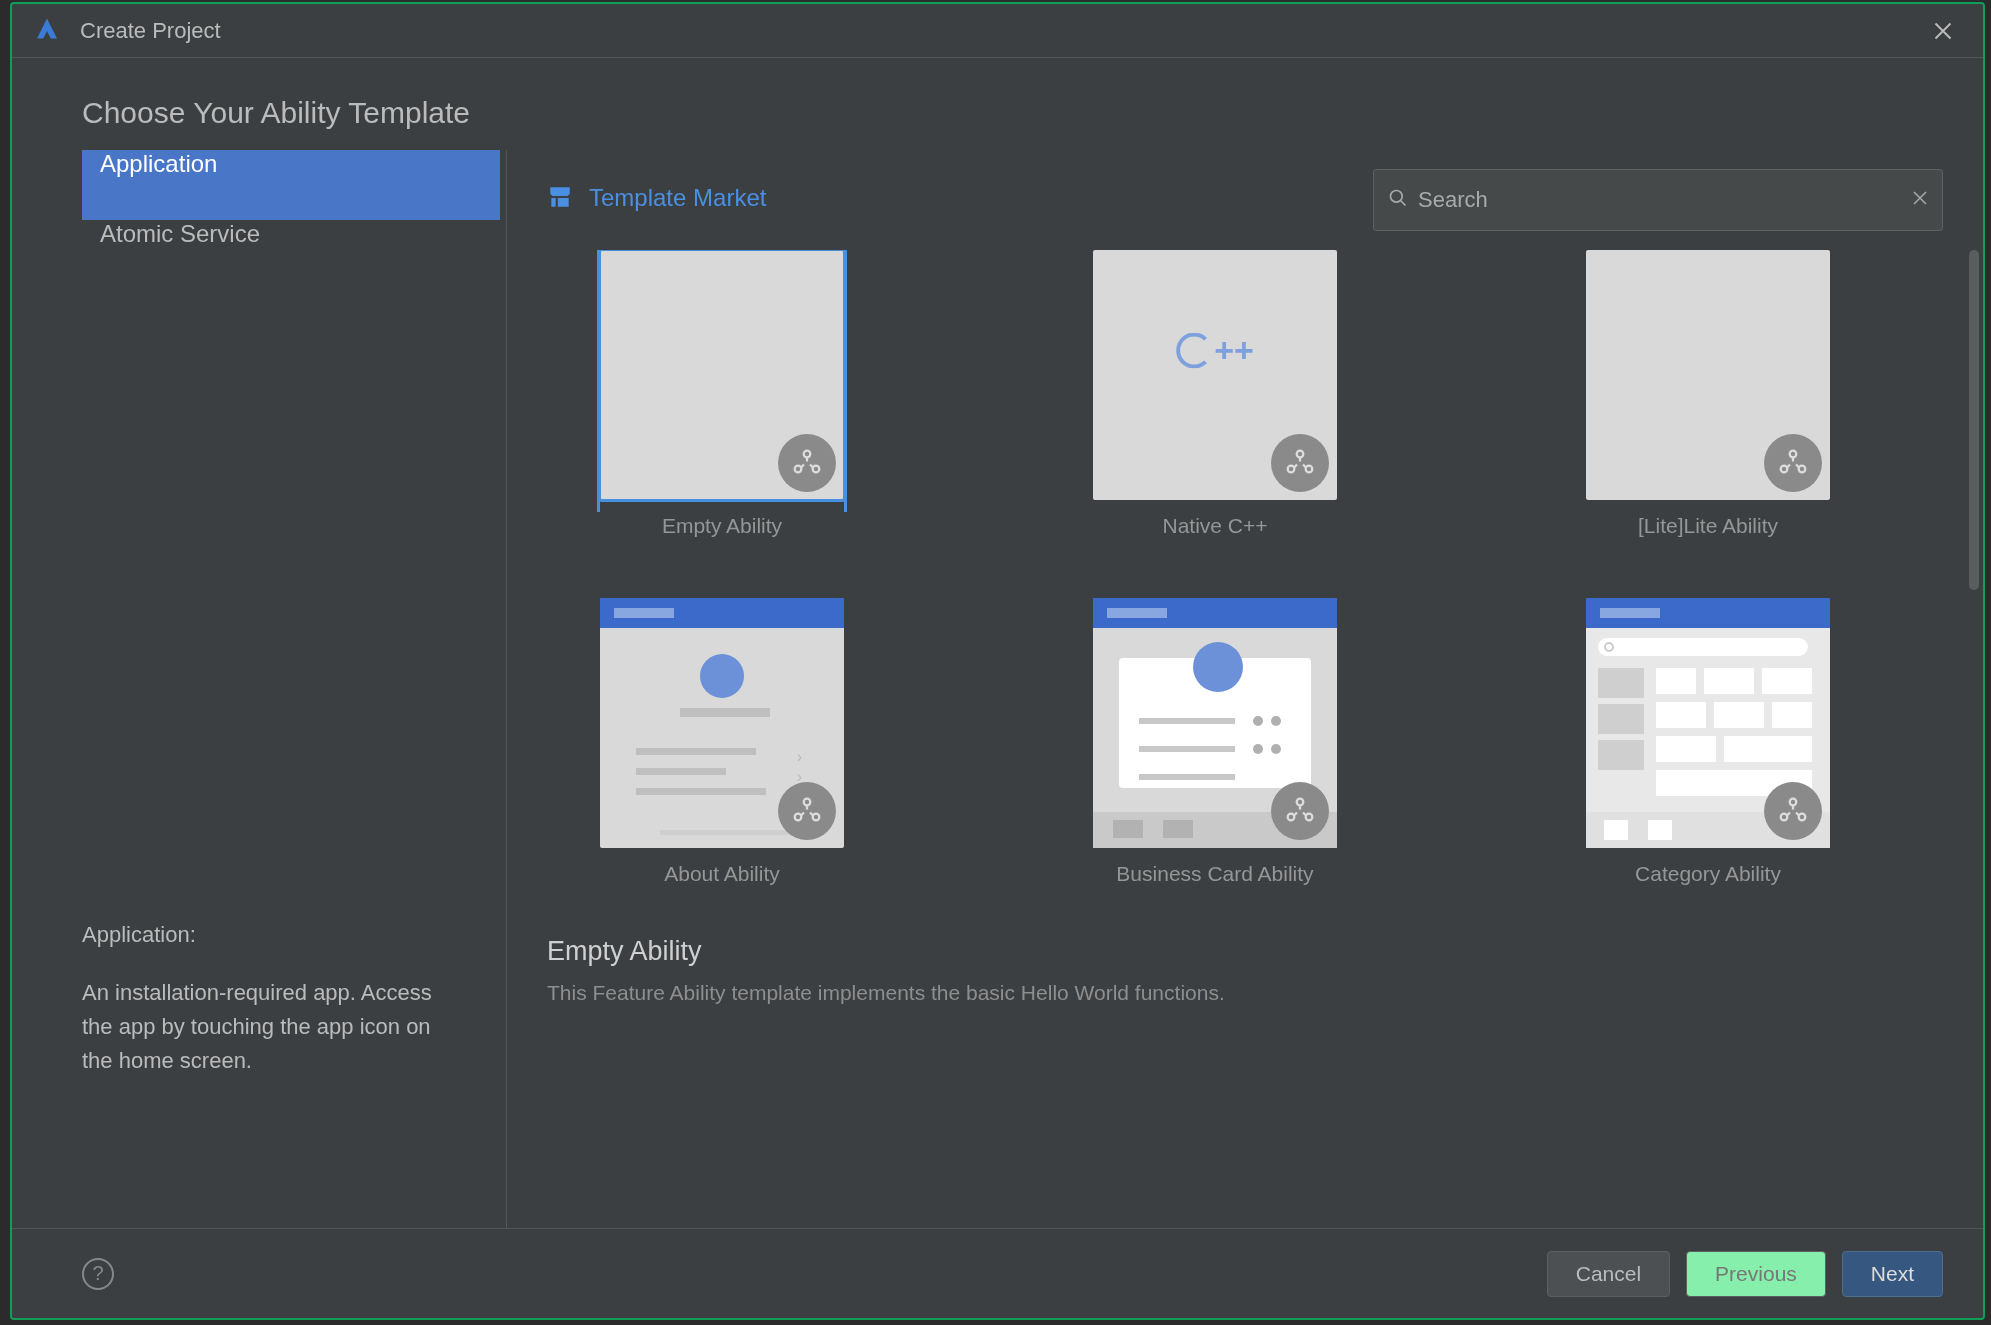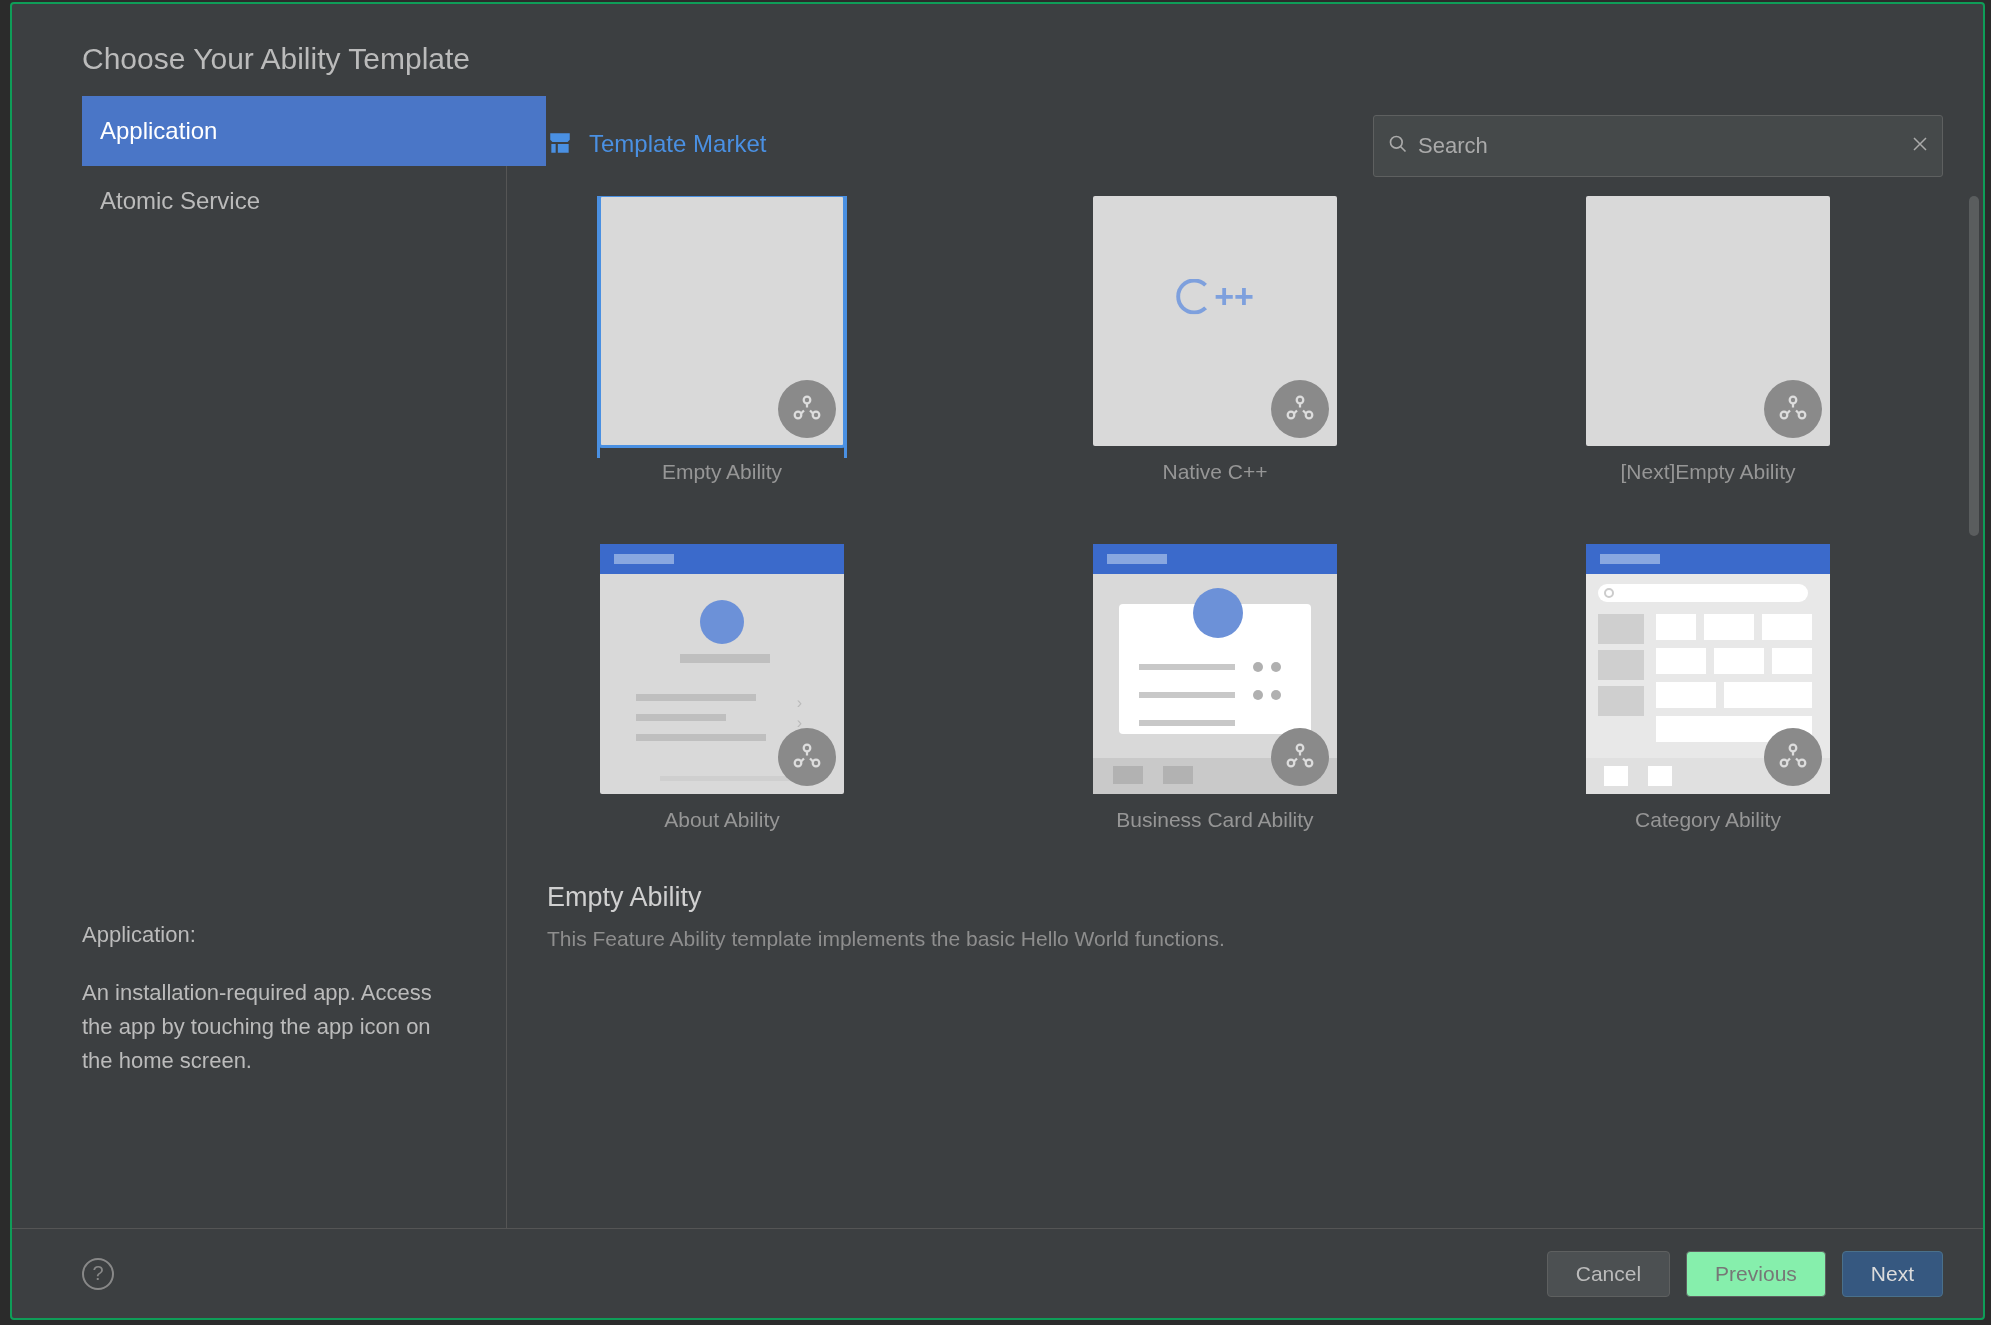--- a/index.html
+++ b/index.html
@@ -66,28 +66,27 @@
     width: 495px;
     border-right: 1px solid #555;
     display:flex;
     flex-direction:column;
     padding-top: 0;
   }
   .side-items { }
   .side-item {
     height: 70px;
     display:flex;
-    align-items:center;
     padding-left: 84px;
     font-size: 24px;
     color:#bbbbbb;
     cursor:pointer;
     margin-left: 70px;
     margin-right: 0;
-    width: 464px;
+    width: 418px;
   }
   .side-item.selected {
     background: #4a76c7;
     color: #fff;
   }
   .side-item { padding-left: 18px; }
   .side-desc {
     margin-top: auto;
     padding: 0 70px 150px 70px;
   }
@@ -270,20 +269,33 @@
   }
   .btn.disabled { color:#777; background:#86efac; cursor:default;}
   .btn.primary { background:#365880; border-color:#4a708b; color:#dcdcdc;}
   .cpp-text{position:absolute;left:50%;top:40%;transform:translate(-50%,-50%);color:#7ea0dd;font-size:34px;display:flex;align-items:center;gap:2px;}
   .cpp-text .c{width:36px;height:36px;border:4px solid #7ea0dd;border-right-color:transparent;border-radius:50%;}
 </style>
 </head>
 <body>
 
 <div class="window">
+  <div class="titlebar">
+    <span class="logo-icon">
+      <svg viewBox="0 0 24 24" width="30" height="30">
+          <path fill="#3a7bd5" d="M12 2 L20 18 L15 18 L12 12 L9 18 L4 18 Z"></path>
+        </svg>
+    </span>
+    <span class="title-text">Create Project</span>
+    <span class="close-x">
+      <svg width="20" height="20" viewBox="0 0 16 16">
+          <path stroke="#bbbbbb" stroke-width="1.5" fill="none" d="M2 2 L14 14 M14 2 L2 14"></path>
+        </svg>
+    </span>
+  </div>
 
   <div class="body">
     <div class="heading">Choose Your Ability Template</div>
 
     <div class="main">
       <div class="sidebar">
         <div class="side-items">
           <div class="side-item selected">
             <span>Application</span>
           </div>
@@ -370,21 +382,21 @@
                   <svg width="36" height="36" viewBox="0 0 24 24">
                       <g stroke="#ddd" stroke-width="1.5" fill="none">
                         <circle cx="12" cy="6" r="2.2"></circle>
                         <circle cx="6" cy="16" r="2.2"></circle>
                         <circle cx="18" cy="16" r="2.2"></circle>
                         <path d="M12 8v3M10 13l-2 2M14 13l2 2"></path>
                       </g>
                     </svg>
                 </span>
               </div>
-              <div class="card-label">[Next]Empty Ability</div>
+              <div class="card-label">[Lite]Lite Ability</div>
             </div>
 
             <div class="card">
               <div class="thumb topbarred">
                 <span class="tb-title"></span>
                 <span class="circle" style="left:100px;top:56px;"></span>
                 <span class="line" style="left:80px;top:110px;width:90px;"></span>
                 <span class="line" style="left:36px;top:150px;width:120px;height:7px;"></span>
                 <span class="line" style="left:36px;top:170px;width:90px;height:7px;"></span>
                 <span class="line" style="left:36px;top:190px;width:130px;height:7px;"></span>

